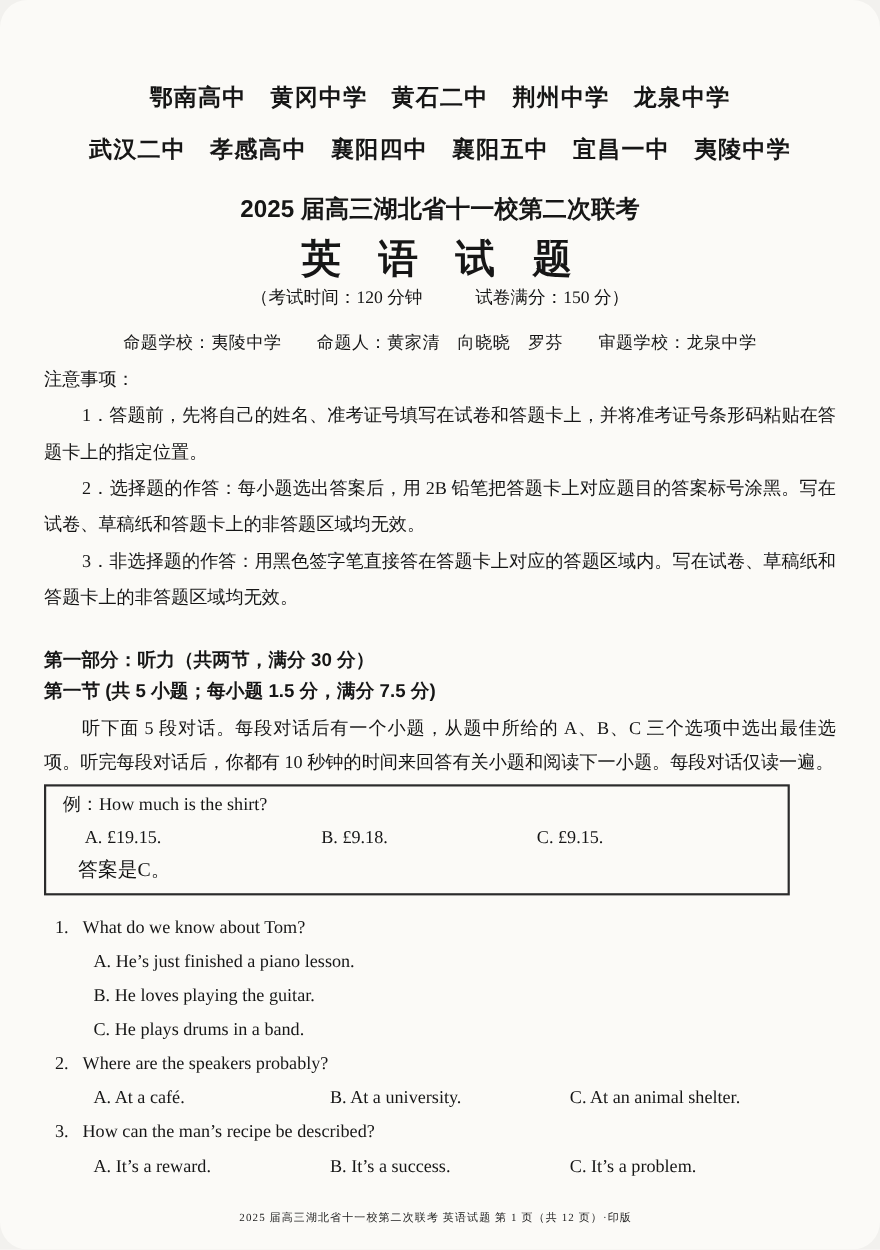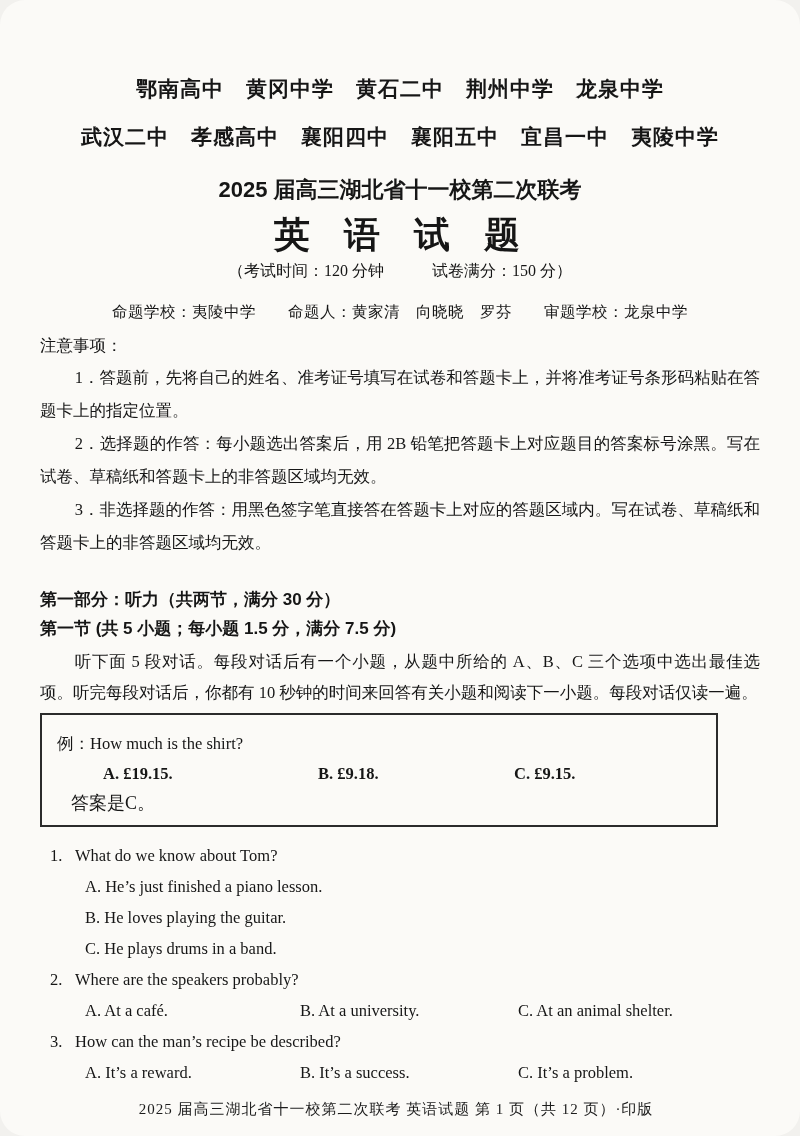--- a/index.html
+++ b/index.html
@@ -94,35 +94,34 @@
     line-height: 31px;
     text-indent: 2.1em;
     text-align: justify;
     margin: 7px 0 0 0;
   }
 
   .example-box {
     width: 678px;
     border: 2px solid #2b2b2b;
     margin-top: 5px;
-    padding: 15px 10px 8px 15px;
+    padding: 2px 10px 8px 15px;
     background: transparent;
   }
   .example-prompt {
     font-size: 16.5px;
     line-height: 28px;
     margin: 0;
   }
   .example-options {
     display: grid;
     grid-template-columns: 215px 196px auto;
-    margin: 2px 0 0 46px;
+    margin: 2px 0 0 20px;
     font-size: 16.5px;
     line-height: 28px;
-    font-weight: bold;
   }
   .example-answer {
     font-size: 18px;
     line-height: 28px;
     margin: 1px 0 0 14px;
   }
 
   .questions { margin-top: 13px; }
   .question { margin: 0; }
   .q-line {
@@ -141,21 +140,21 @@
     font-size: 16.5px;
     line-height: 31px;
     white-space: nowrap;
   }
 
   .page-footer {
     position: absolute;
     left: 0; right: 8px;
     top: 1100px;
     text-align: center;
-    font-size: 15px;
+    font-size: 10px;
     letter-spacing: 1px;
     color: #1c1c1c;
   }
 </style>
 </head>
 <body>
 
 <div class="page">
 
   <div>

